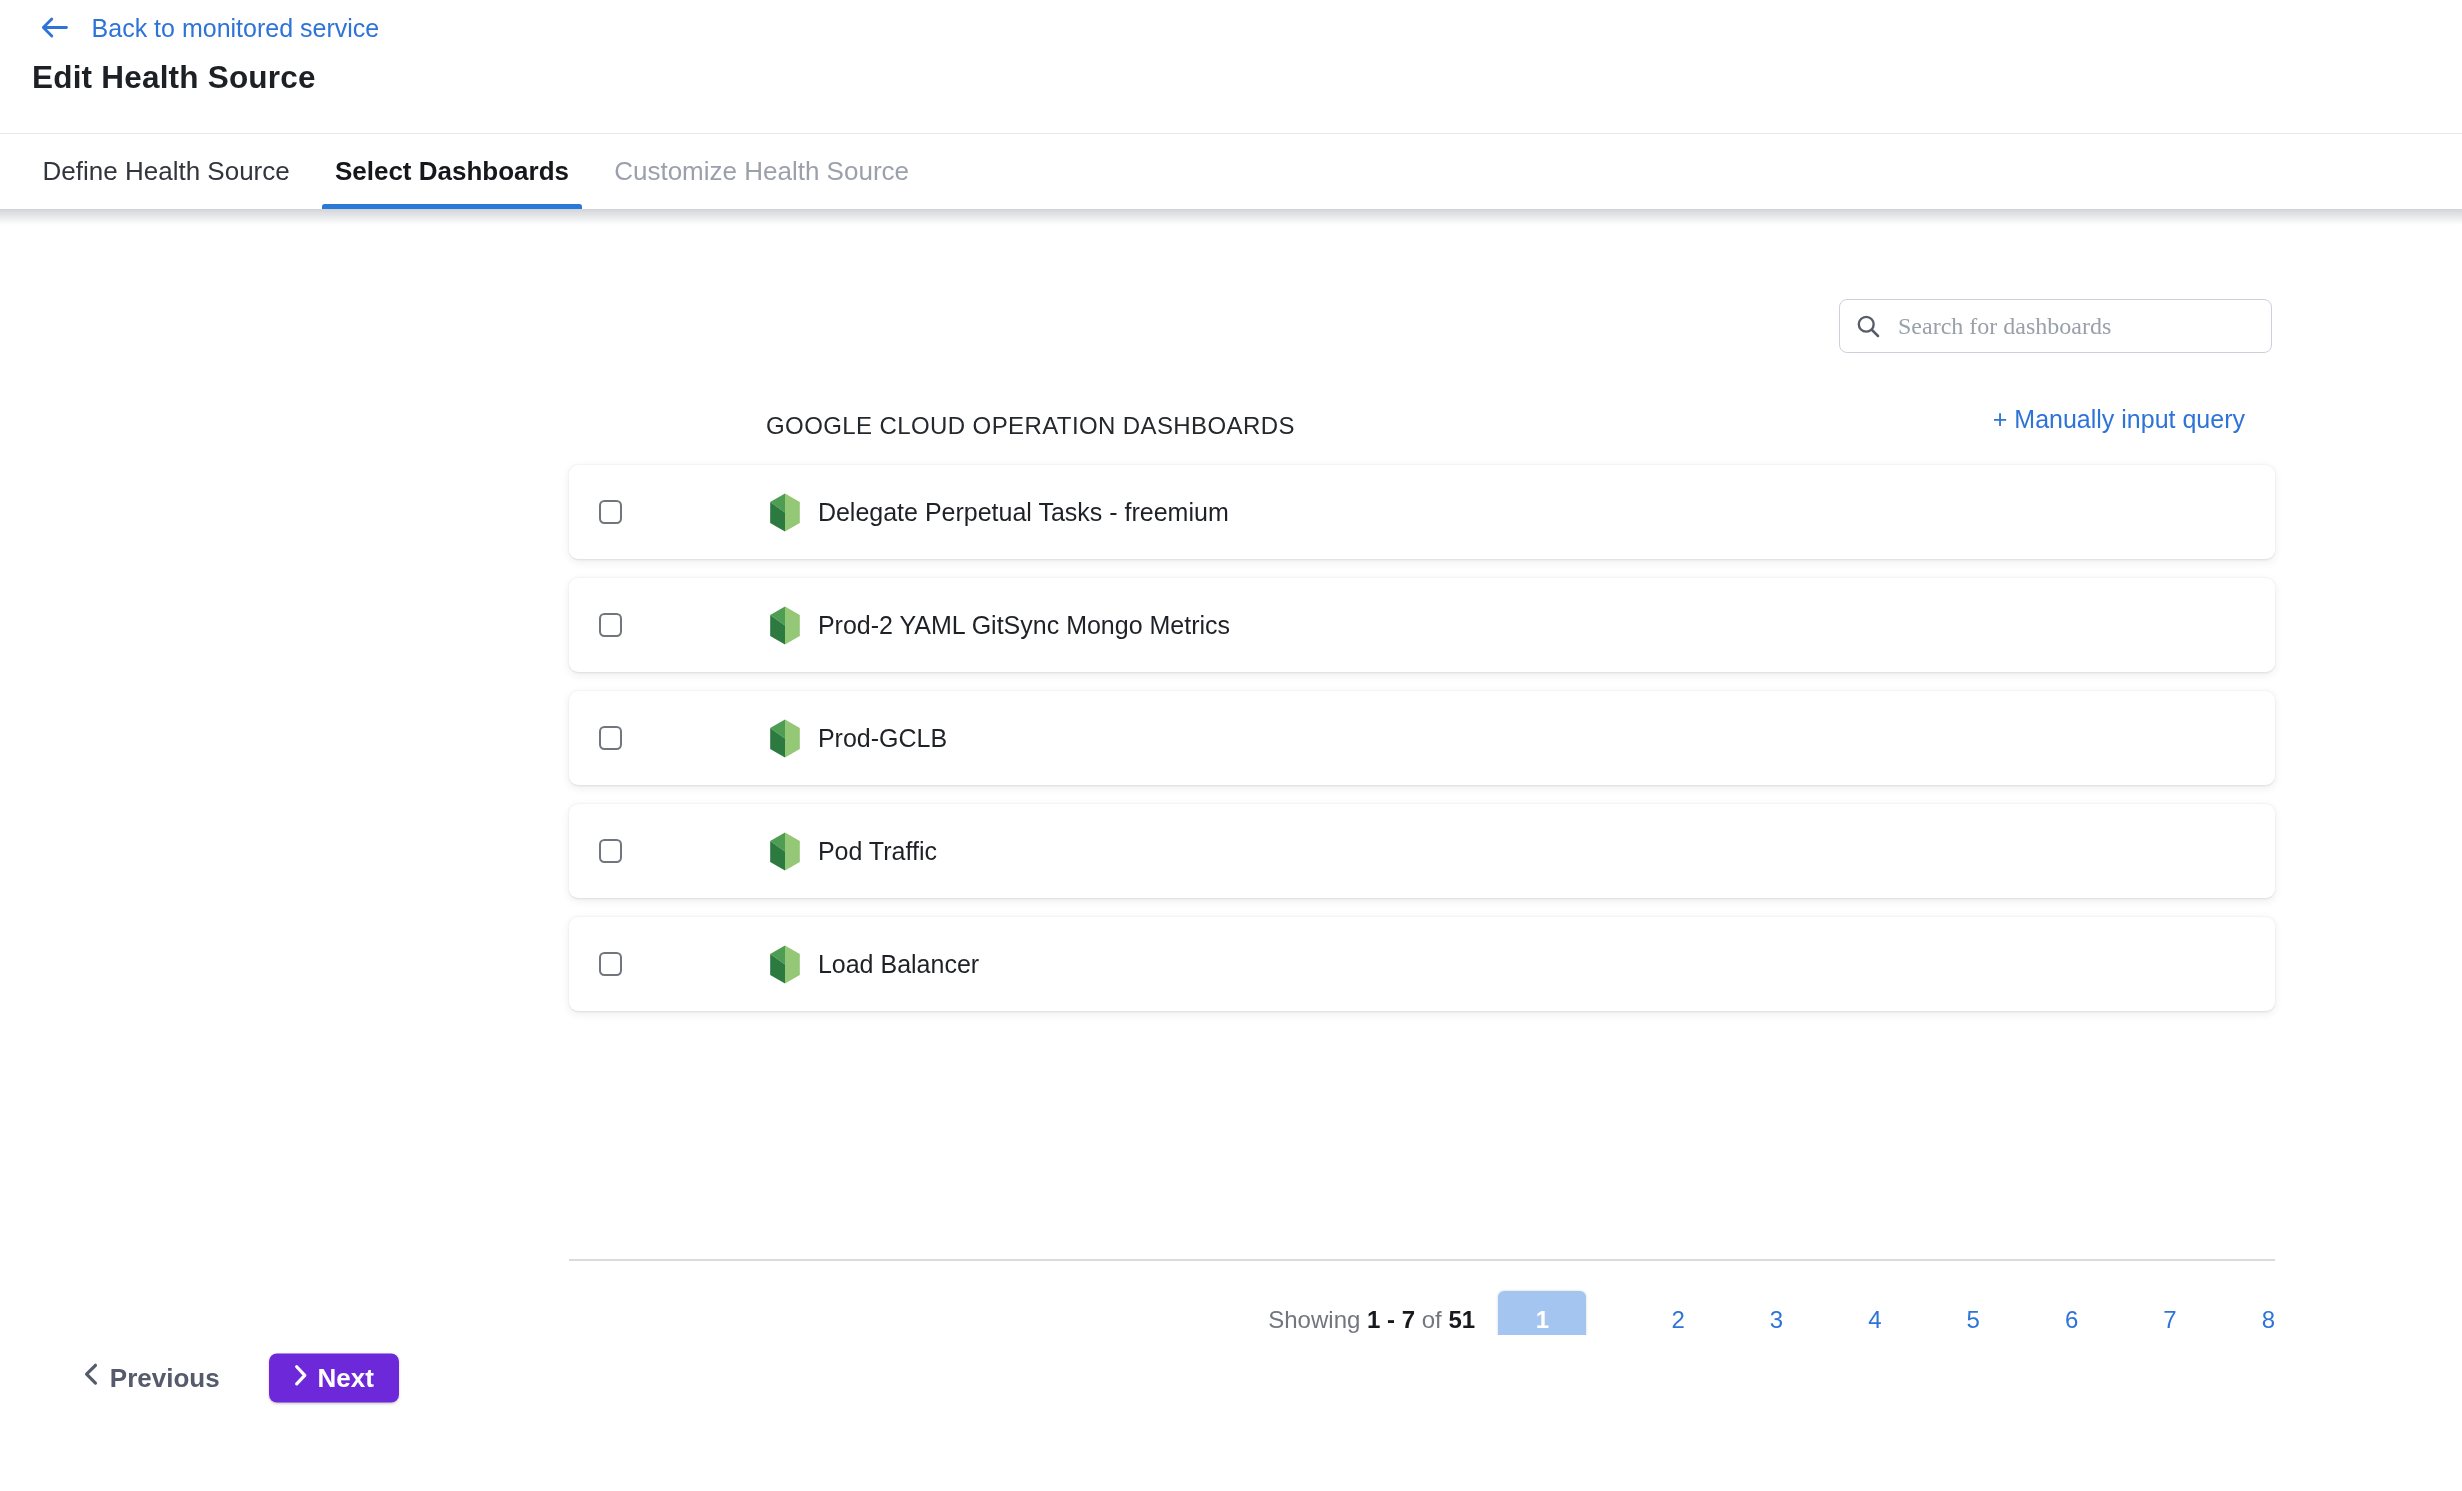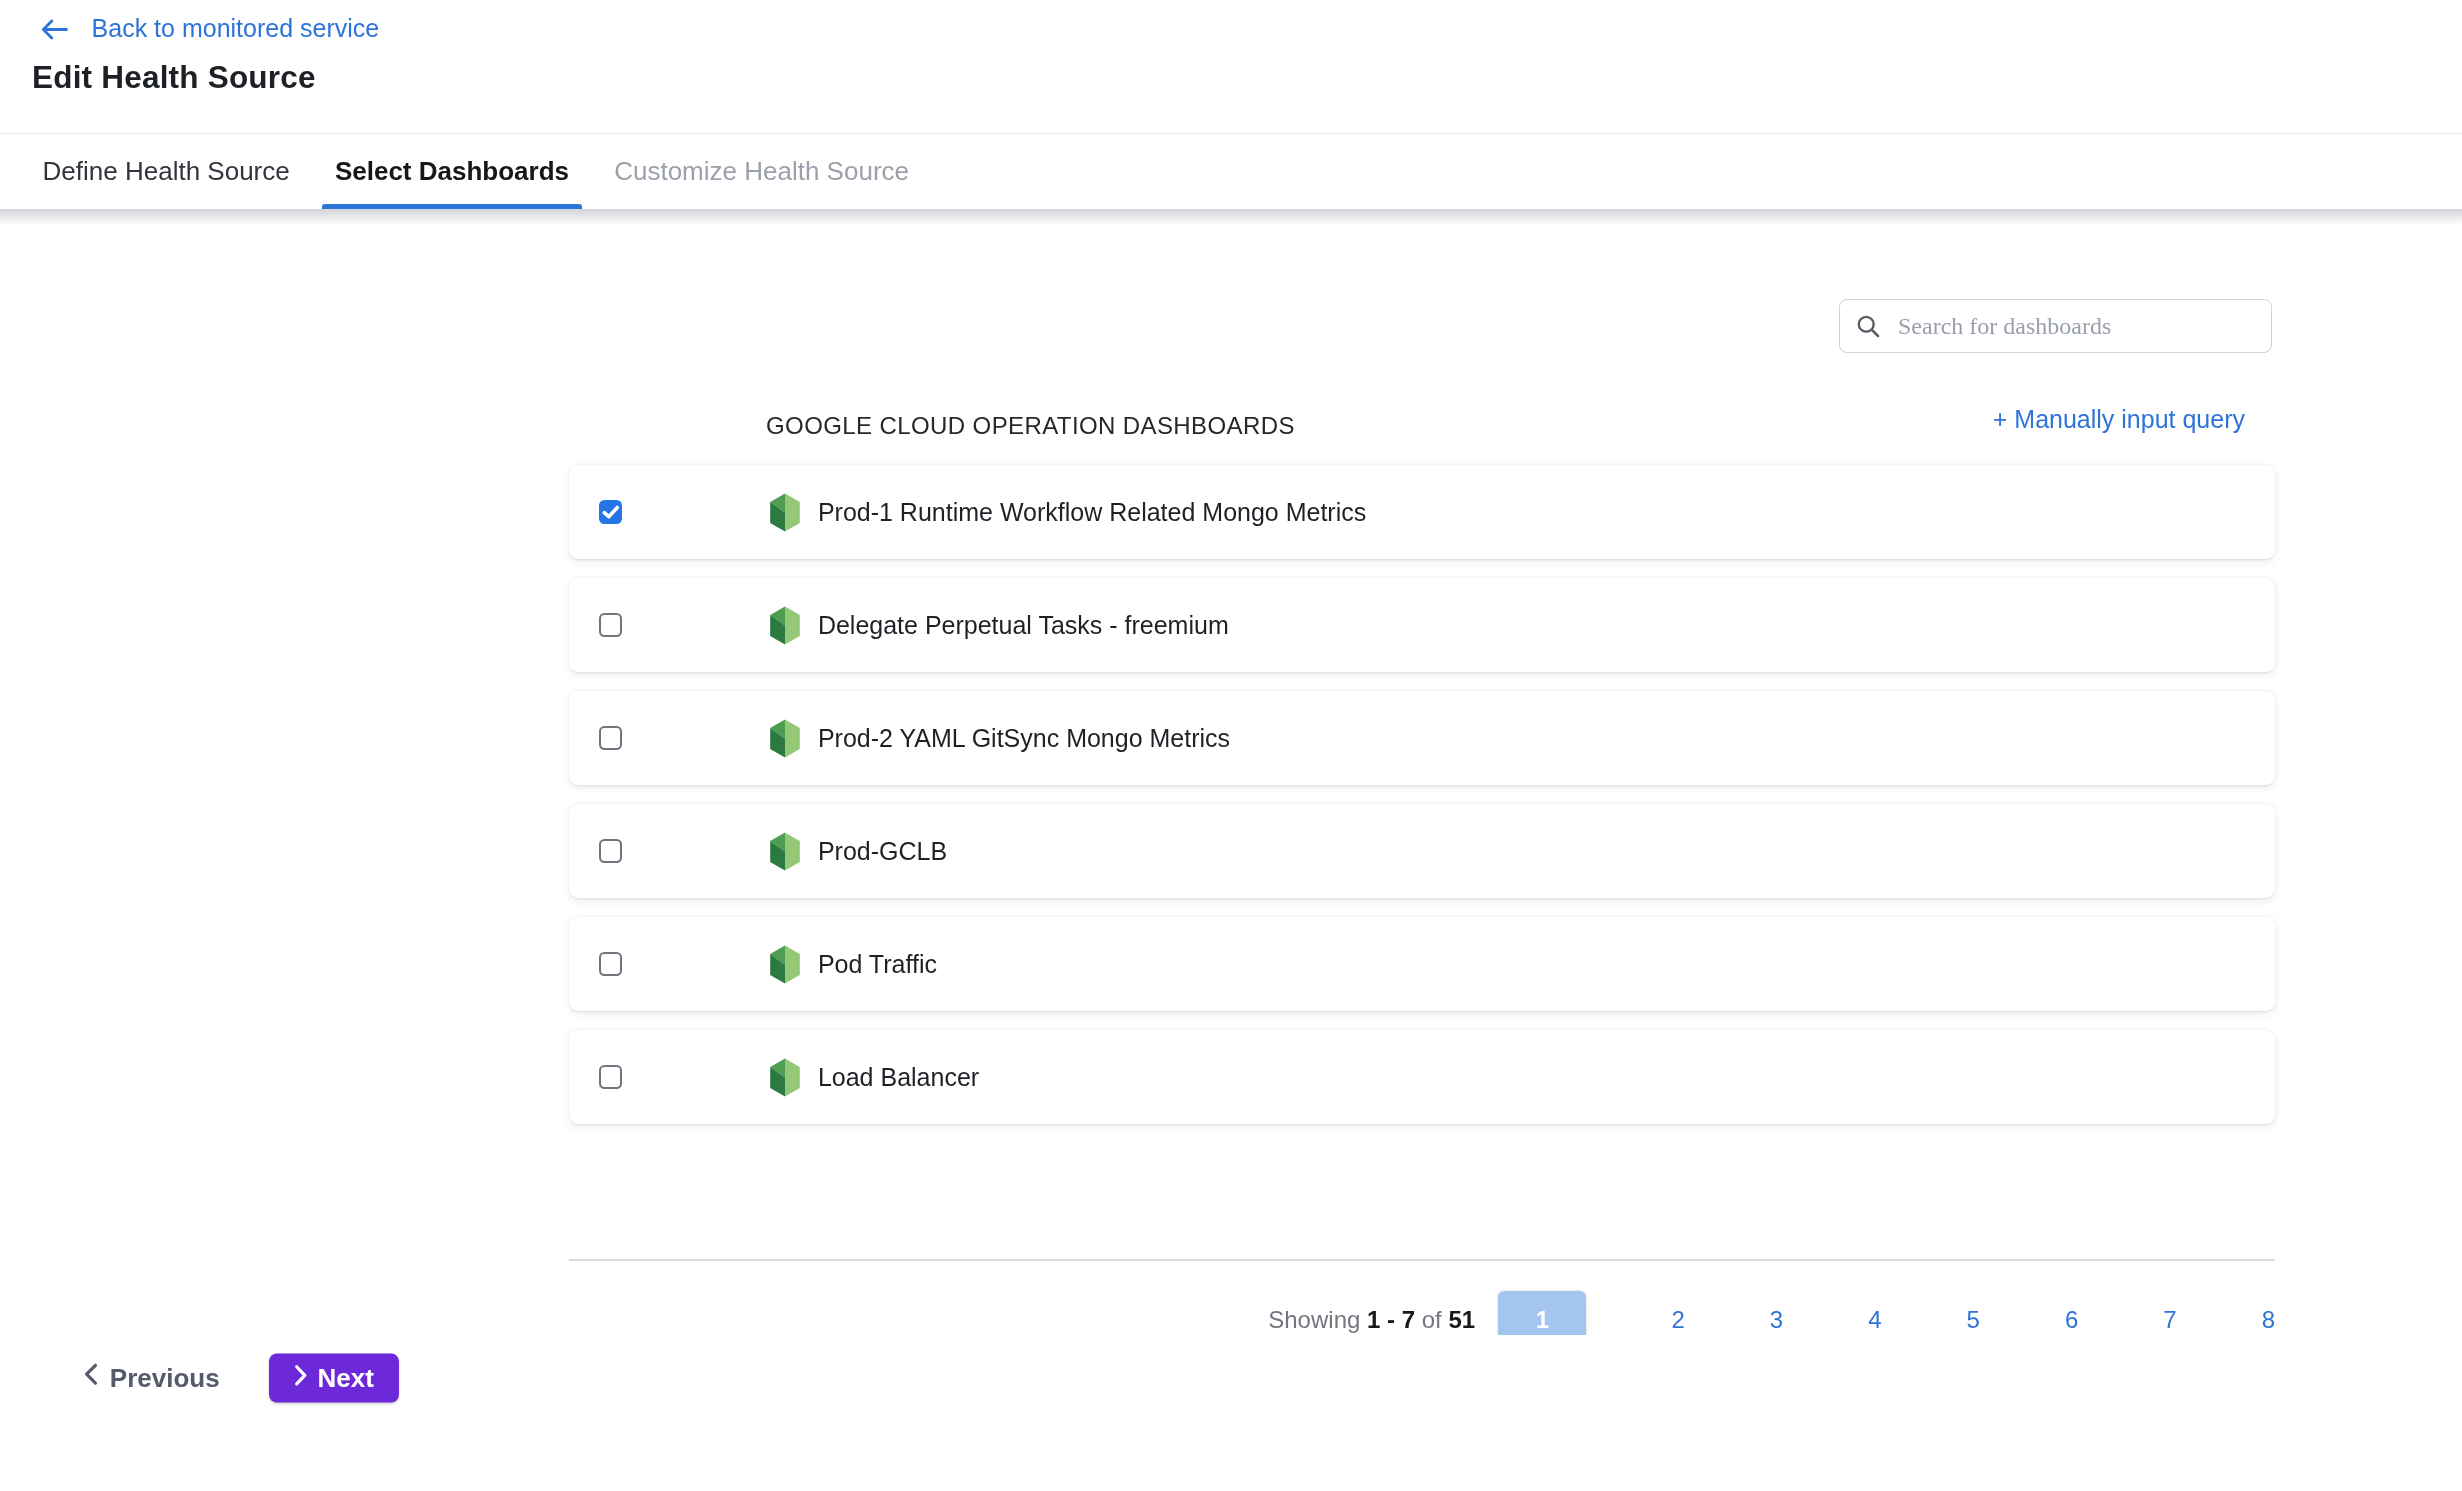--- a/index.html
+++ b/index.html
@@ -3,21 +3,21 @@
 <meta charset="utf-8">
 <style>
   html,body { margin:0; padding:0; background:#ffffff; }
   .screen {
     position:relative; width:2462px; height:1491px; overflow:hidden;
     background:#ffffff; font-family:"Liberation Sans", sans-serif;
     -webkit-font-smoothing:antialiased;
   }
   
   .back-link {
-    position:absolute; left:38px; top:14.4px; display:flex; align-items:flex-end;
+    position:absolute; left:38px; top:14.4px; display:flex; align-items:flex-start;
     gap:21.6px; color:#2e73d8; font-size:25px; cursor:pointer;
   }
   .back-link svg { display:block; }
   .page-title {
     position:absolute; left:32px; top:59px; font-size:31.5px; font-weight:bold;
     color:#1d2025; letter-spacing:0.2px;text-align:right;
   }
   
   .tabbar {
     position:absolute; left:0; top:133px; width:100%; height:76px;
@@ -153,35 +153,20 @@
         <line x1="19.6" y1="19.6" x2="26.5" y2="26.5" stroke="#575c66" stroke-width="2.8" stroke-linecap="round"></line>
       </svg>
     </span>
     <input class="search-input" type="text" placeholder="Search for dashboards" style="">
   </div>
 
   <div class="list-heading">GOOGLE CLOUD OPERATION DASHBOARDS</div>
   <div class="manual-query-link">+ Manually input query</div>
 
   <div class="rows" id="rows-container">
-      <div class="row-card">
-        <span class="checkbox checked">
-          <svg width="18" height="14.4" viewBox="0 0 20 16" fill="none">
-            <polyline points="2.5,8.5 7.5,13 17,2.8" stroke="#ffffff" stroke-width="4" fill="none" stroke-linecap="round" stroke-linejoin="round"></polyline>
-          </svg>
-        </span>
-        <span class="hex-icon">
-          <svg viewBox="0 0 24 26">
-            <polygon points="12,1 21.4,6.4 21.4,19.6 12,25" fill="#95c876"></polygon>
-            <polygon points="12,1 2.6,6.4 12,13" fill="#4f9c53"></polygon>
-            <polygon points="2.6,6.4 12,13 12,25 2.6,19.6" fill="#2c7a40"></polygon>
-          </svg>
-        </span>
-        <span class="row-label">Prod-1 Runtime Workflow Related Mongo Metrics</span>
-      </div>
       <div class="row-card">
         <span class="checkbox"></span>
         <span class="hex-icon">
           <svg viewBox="0 0 24 26">
             <polygon points="12,1 21.4,6.4 21.4,19.6 12,25" fill="#95c876"></polygon>
             <polygon points="12,1 2.6,6.4 12,13" fill="#4f9c53"></polygon>
             <polygon points="2.6,6.4 12,13 12,25 2.6,19.6" fill="#2c7a40"></polygon>
           </svg>
         </span>
         <span class="row-label">Delegate Perpetual Tasks - freemium</span>

